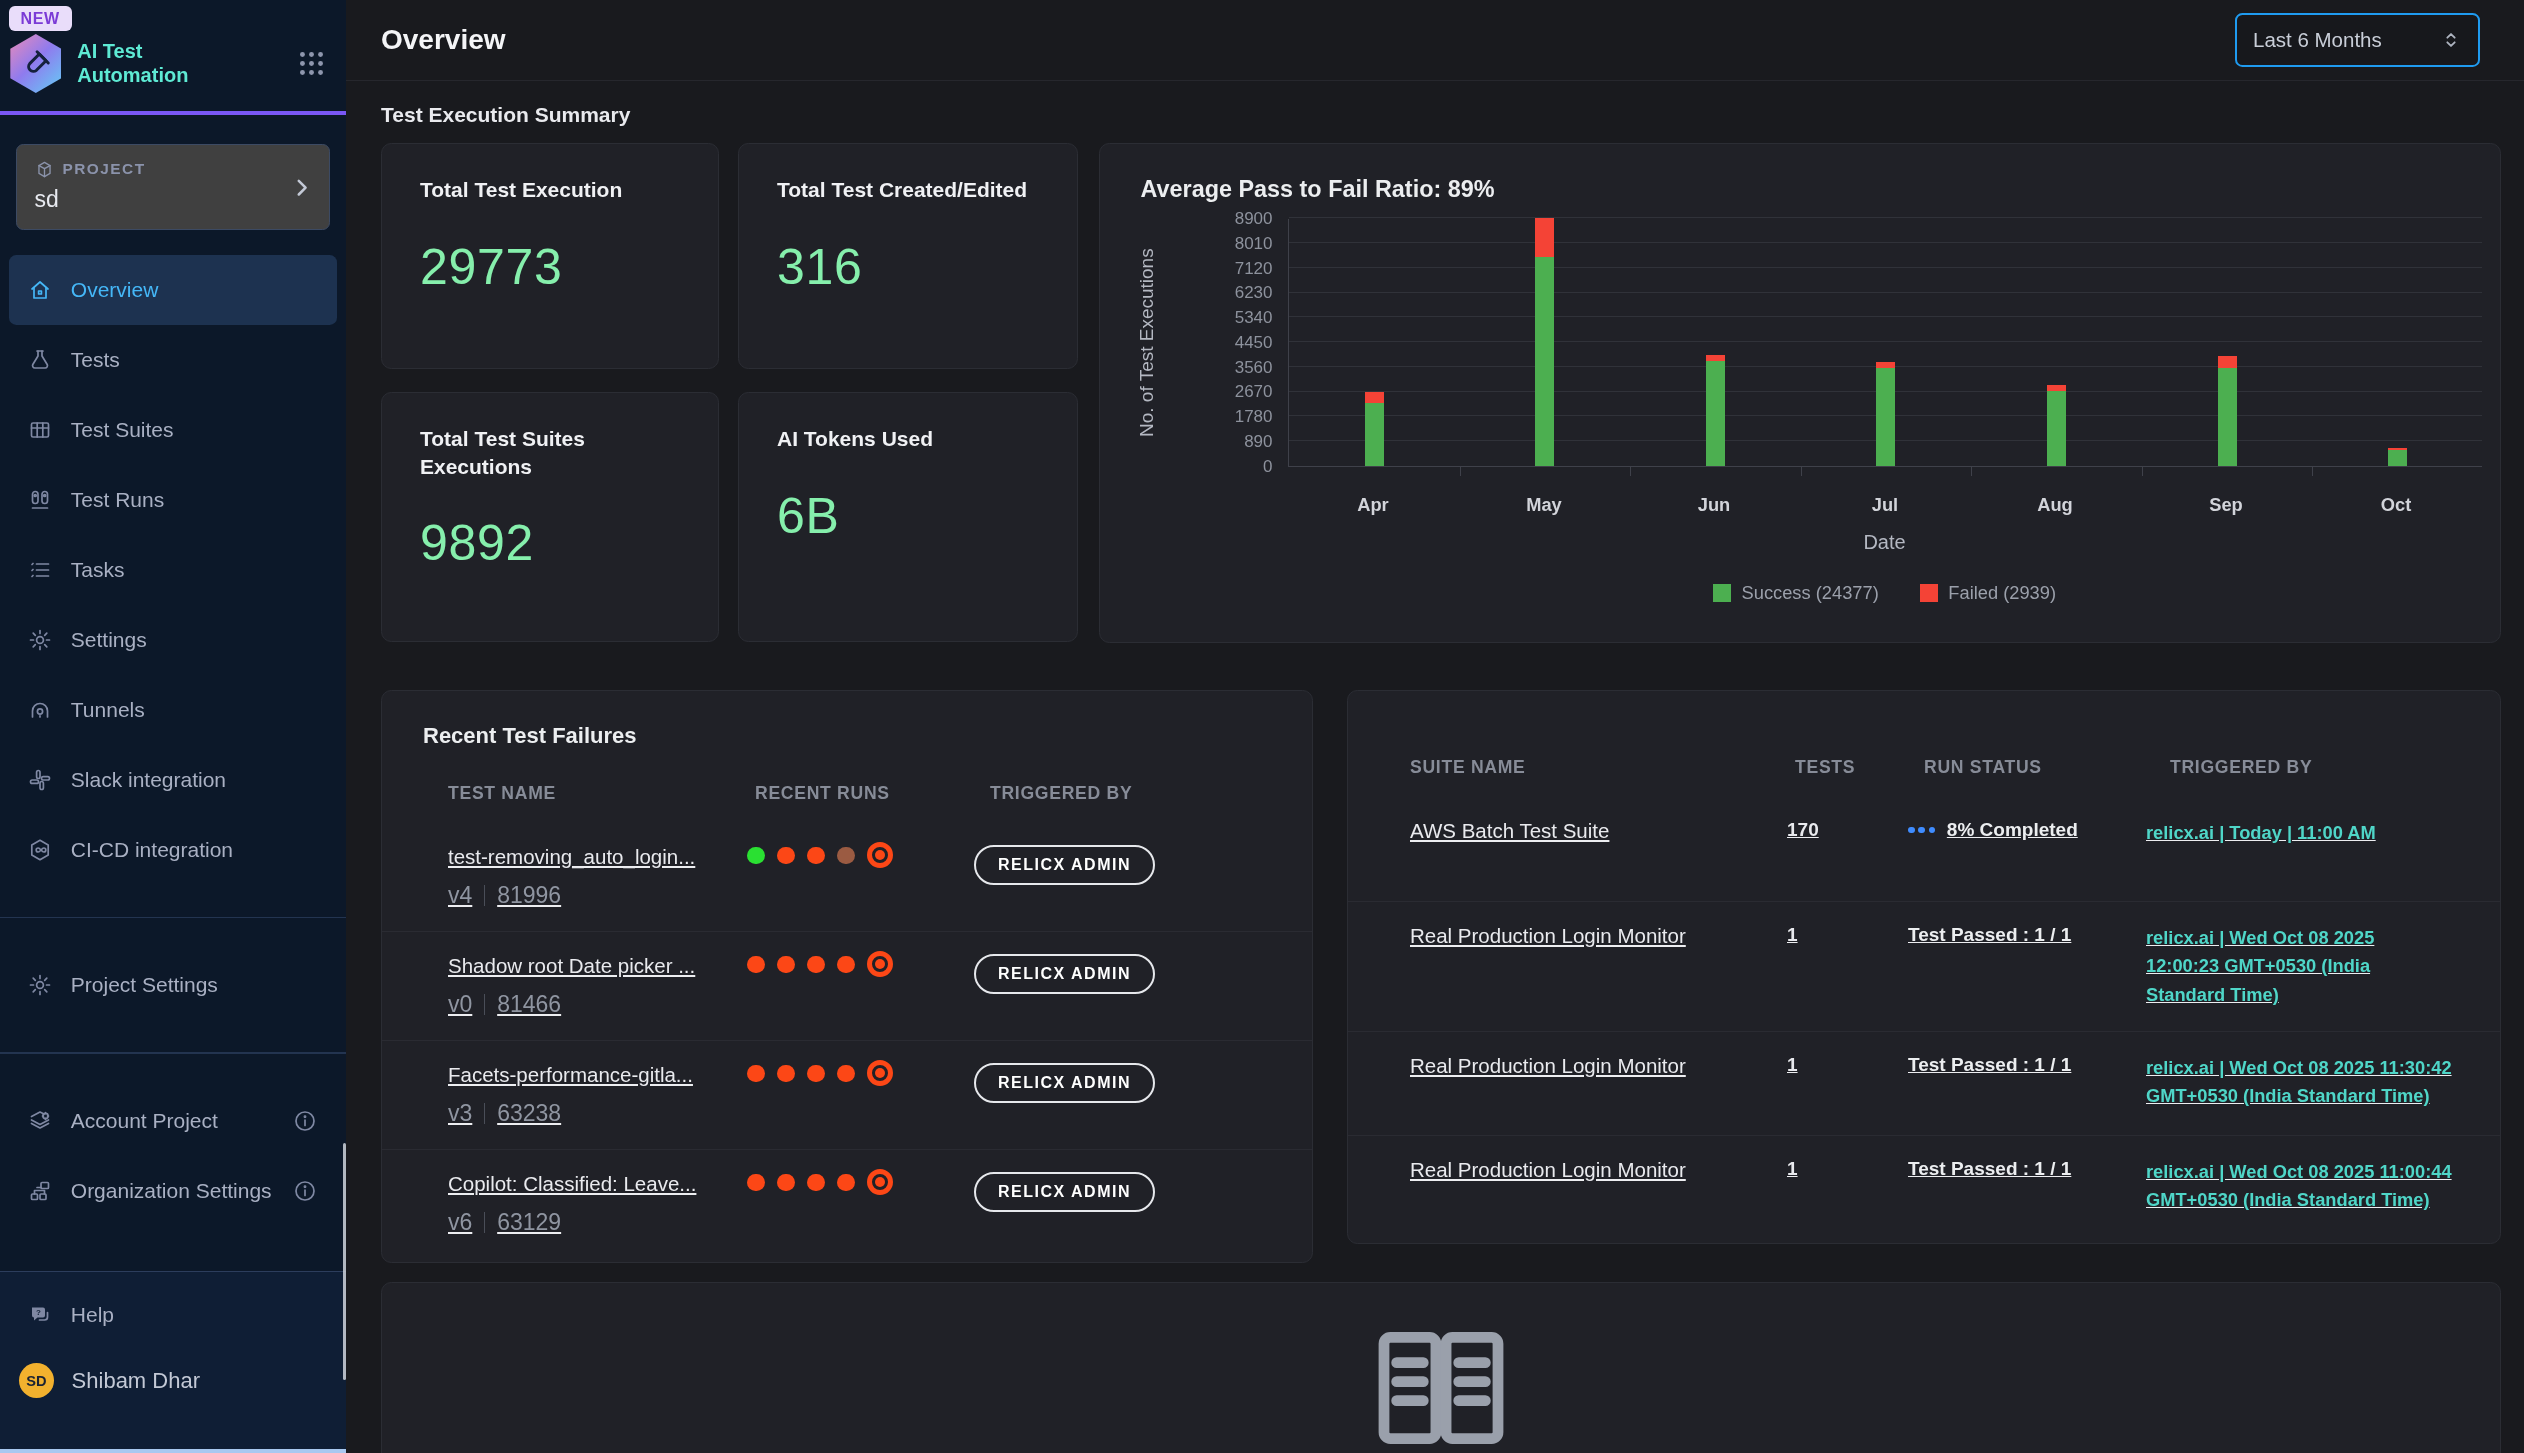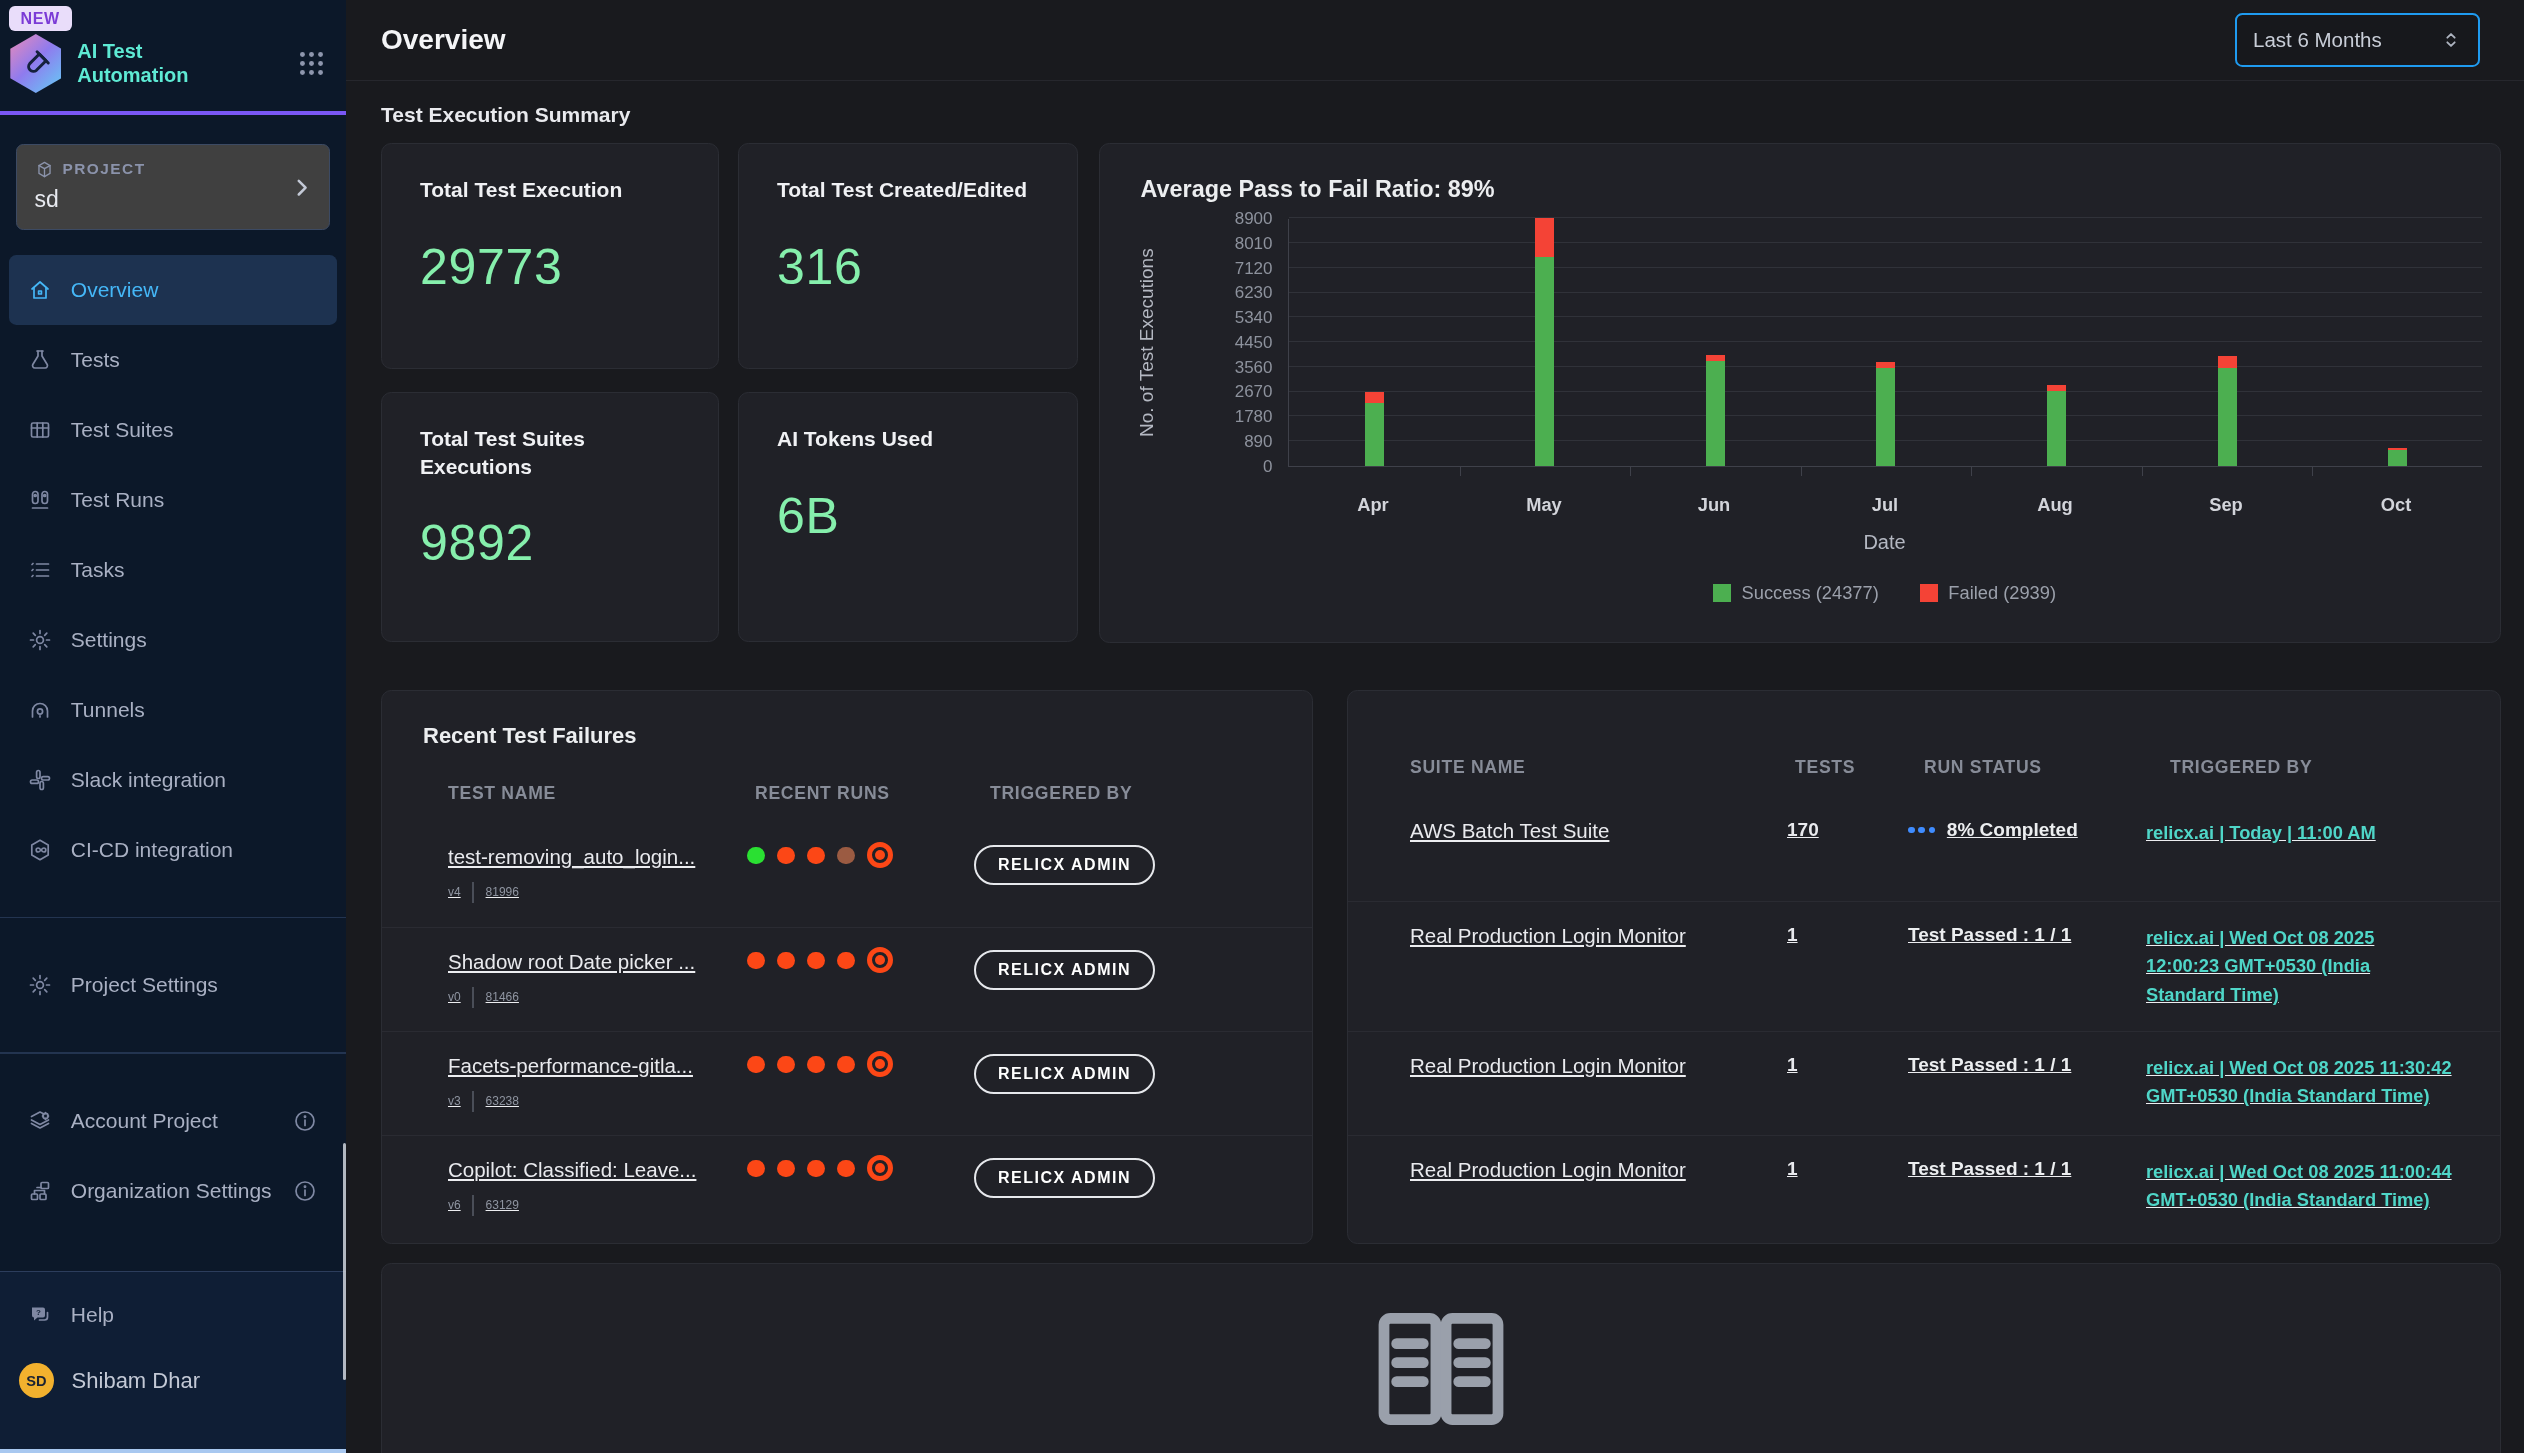--- a/index.html
+++ b/index.html
@@ -89,21 +89,21 @@
   .tbl-title { font-size:22px; font-weight:bold; color:#eceef0; padding-left:41px; }
   .f-head, .f-row { display:grid; grid-template-columns:299px 227px 1fr; padding:0 29px 0 66px; }
   .s-head, .s-row { display:grid; grid-template-columns:377px 121px 238px 1fr; padding:0 26px 0 62px; }
   .f-head, .s-head { margin-top:34px; font-size:17.6px; font-weight:bold; color:#878c98; letter-spacing:0.7px;gap:8px; }
   .f-row, .s-row { padding-top:22px; padding-bottom:22px; align-items:start;text-decoration:underline; }
   .f-row + .f-row, .s-row + .s-row { border-top:1.5px solid #2a2b32; }
   .f-row { min-height:104px; }
   .s-row { min-height:104px; }
   .f-head { margin-bottom:19px; } .s-head { margin-bottom:19px; }
   .t-name { font-size:20.5px; color:#e9eaee; white-space:nowrap; overflow:hidden; text-overflow:ellipsis; padding-right:22px; }
-  .t-sub { display:flex; align-items:center; margin-top:13px; font-size:12px; color:#8f95a1; }
+  .t-sub { display:flex; align-items:center; margin-top:13px; font-size:23px; color:#8f95a1; }
   .vsep { width:1.5px; height:20.5px; background:#4a4e58; margin:0 11.7px; }
   .runs { display:flex; align-items:center; gap:12.5px; margin-top:1.5px; }
   .dot { width:17.6px; height:17.6px; border-radius:50%; }
   .dot.green { background:#2ae032; }
   .dot.red { background:#fc4716; }
   .dot.brown { background:#9b5b42; }
   .dot.ring { width:26px; height:26px; border:5.1px solid #fc4716; background:transparent; position:relative; margin:-4.4px 0; }
   .dot.ring i { position:absolute; inset:2.9px; background:#fc4716; border-radius:50%; }
   .pill { display:inline-block; border:2.2px solid #e6e8ec; border-radius:732px; padding:8.8px 22px;
     font-size:16px; font-weight:bold; letter-spacing:1.5px; color:#ffffff; cursor:pointer; white-space:nowrap; }

